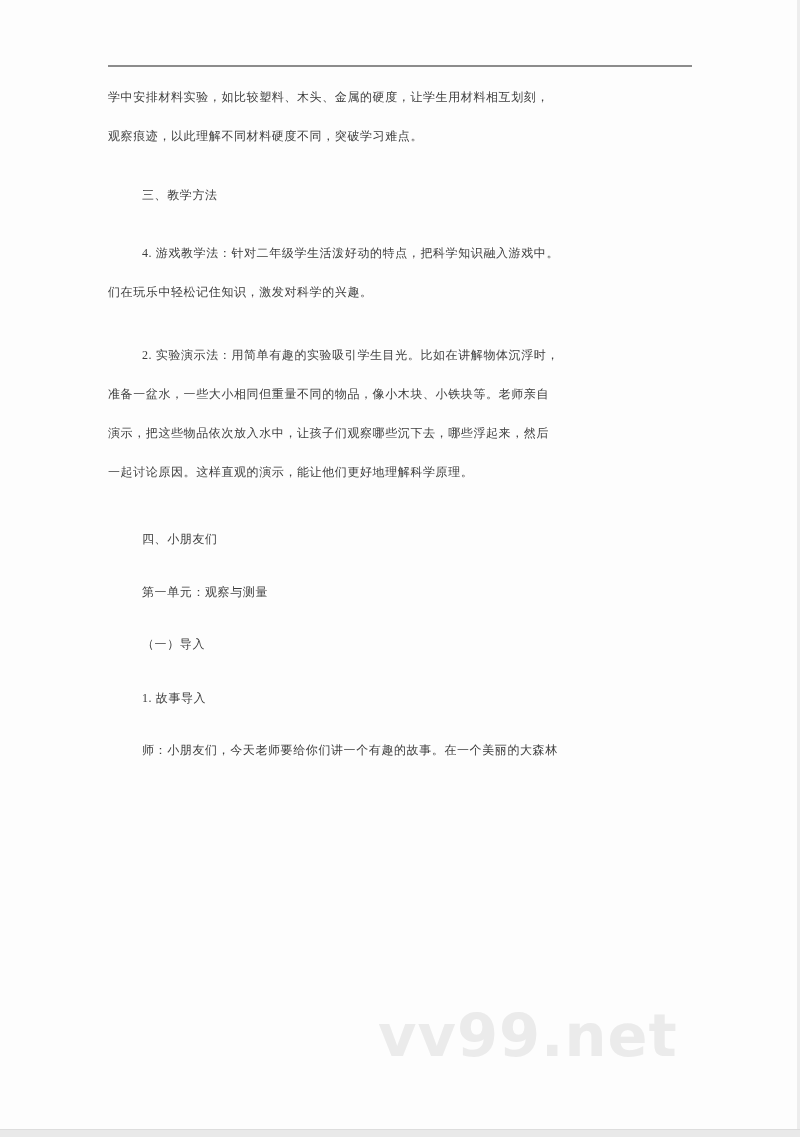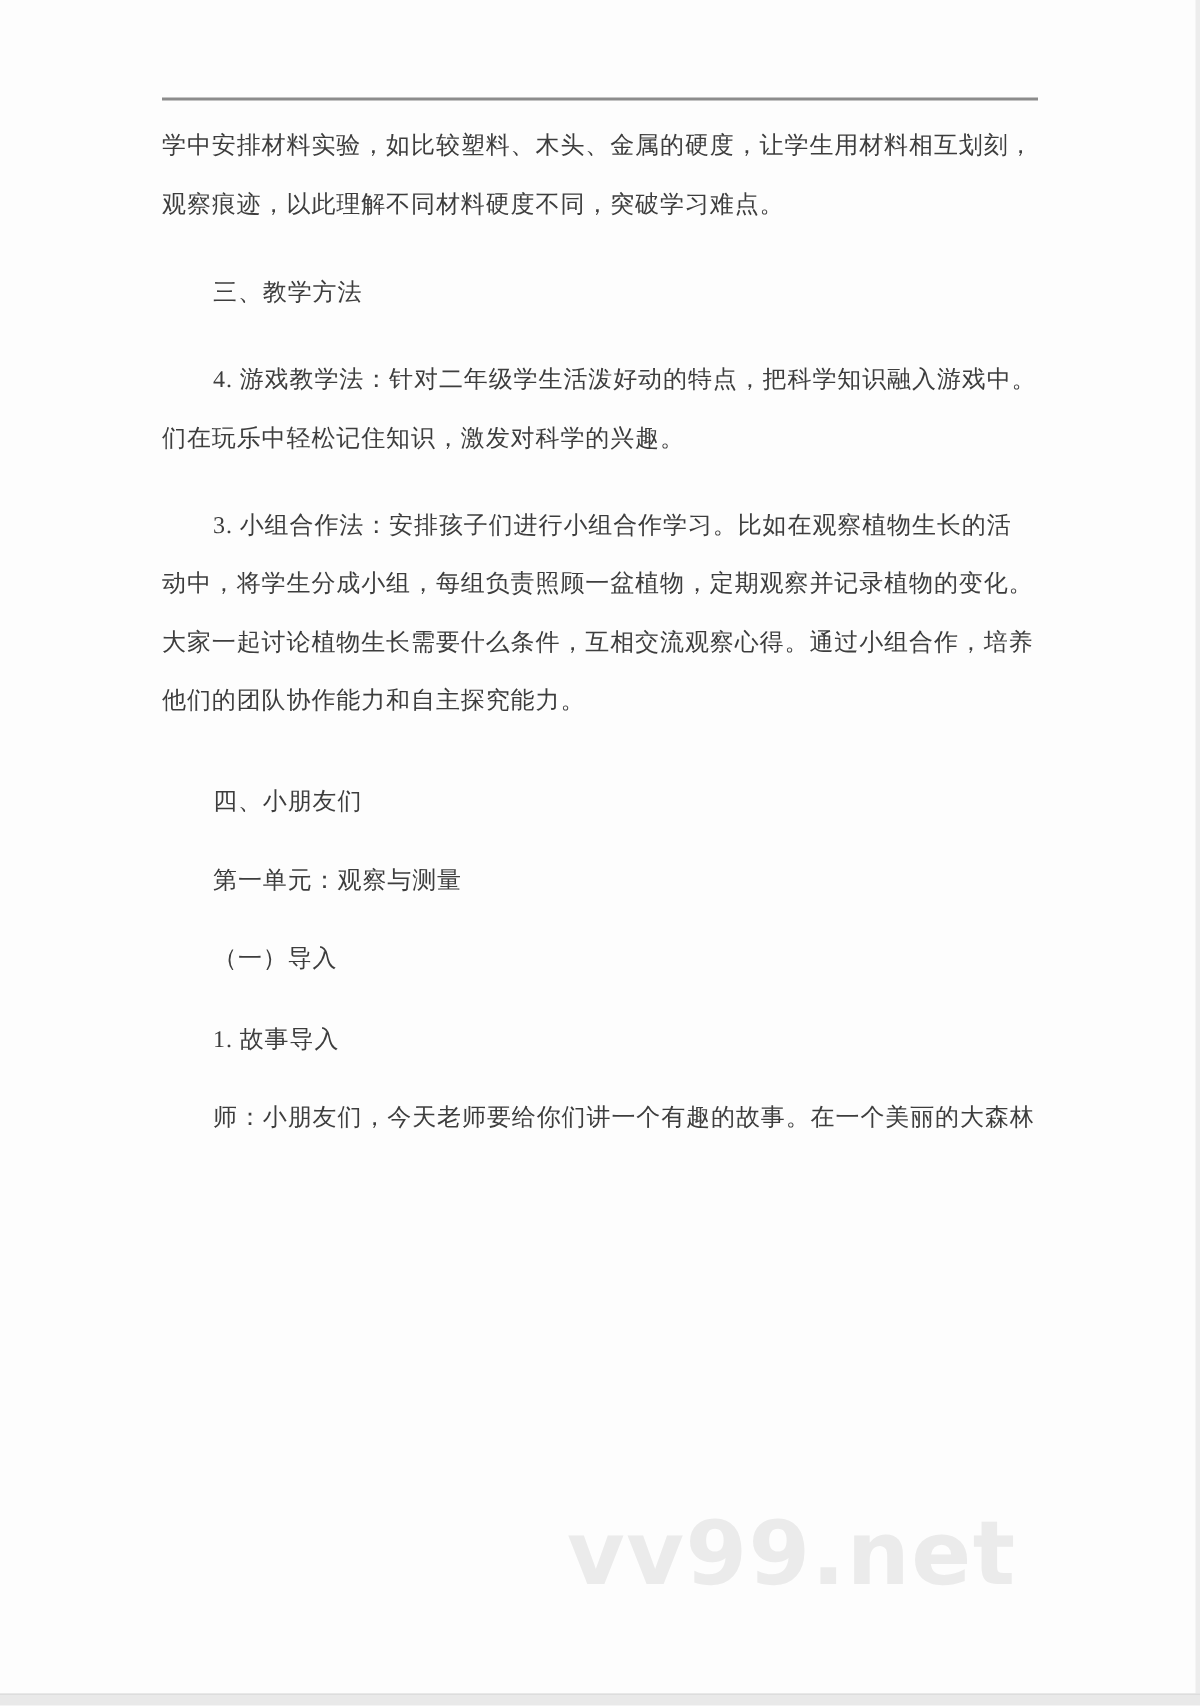--- a/index.html
+++ b/index.html
@@ -18,21 +18,21 @@
     position: absolute;
     left: 108px; top: 65px;
     width: 584px; height: 2px;
     background: #8c8c8c;
   }
   .content {
     position: absolute;
     left: 108px; top: 78px;
     width: 590px;
     color: #3d3d3d;
-    font-size: 16px;
+    font-size: 12px;
     letter-spacing: 0.6px;
   }
   .line {
     height: 39px;
     line-height: 39px;
     white-space: nowrap;
   }
   .indent { padding-left: 34px; }
   .mt13 { margin-top: 13px; }
   .mt14 { margin-top: 14px; }
@@ -82,27 +82,27 @@
 
     <div class="block mt20">
       <div class="line indent">三、教学方法</div>
     </div>
 
     <div class="block mt19">
       <div class="line indent">4. 游戏教学法：针对二年级学生活泼好动的特点，把科学知识融入游戏中。</div>
       <div class="line">们在玩乐中轻松记住知识，激发对科学的兴趣。</div>
     </div>
 
+    <div class="block mt24">
+      <div class="line indent">2. 实验演示法：用简单有趣的实验吸引学生目光。比如在讲解物体沉浮时，</div>
+      <div class="line">准备一盆水，一些大小相同但重量不同的物品，像小木块、小铁块等。老师亲自</div>
+      <div class="line">演示，把这些物品依次放入水中，让孩子们观察哪些沉下去，哪些浮起来，然后</div>
+      <div class="line">一起讨论原因。这样直观的演示，能让他们更好地理解科学原理。</div>
+    </div>
 
-    <div class="block mt19">
-      <div class="line indent">3. 小组合作法：安排孩子们进行小组合作学习。比如在观察植物生长的活</div>
-      <div class="line">动中，将学生分成小组，每组负责照顾一盆植物，定期观察并记录植物的变化。</div>
-      <div class="line">大家一起讨论植物生长需要什么条件，互相交流观察心得。通过小组合作，培养</div>
-      <div class="line">他们的团队协作能力和自主探究能力。</div>
-    </div>
 
     <div class="block mt28">
       <div class="line indent">四、小朋友们</div>
     </div>
 
     <div class="block mt14">
       <div class="line indent">第一单元：观察与测量</div>
     </div>
 
     <div class="block mt13">

